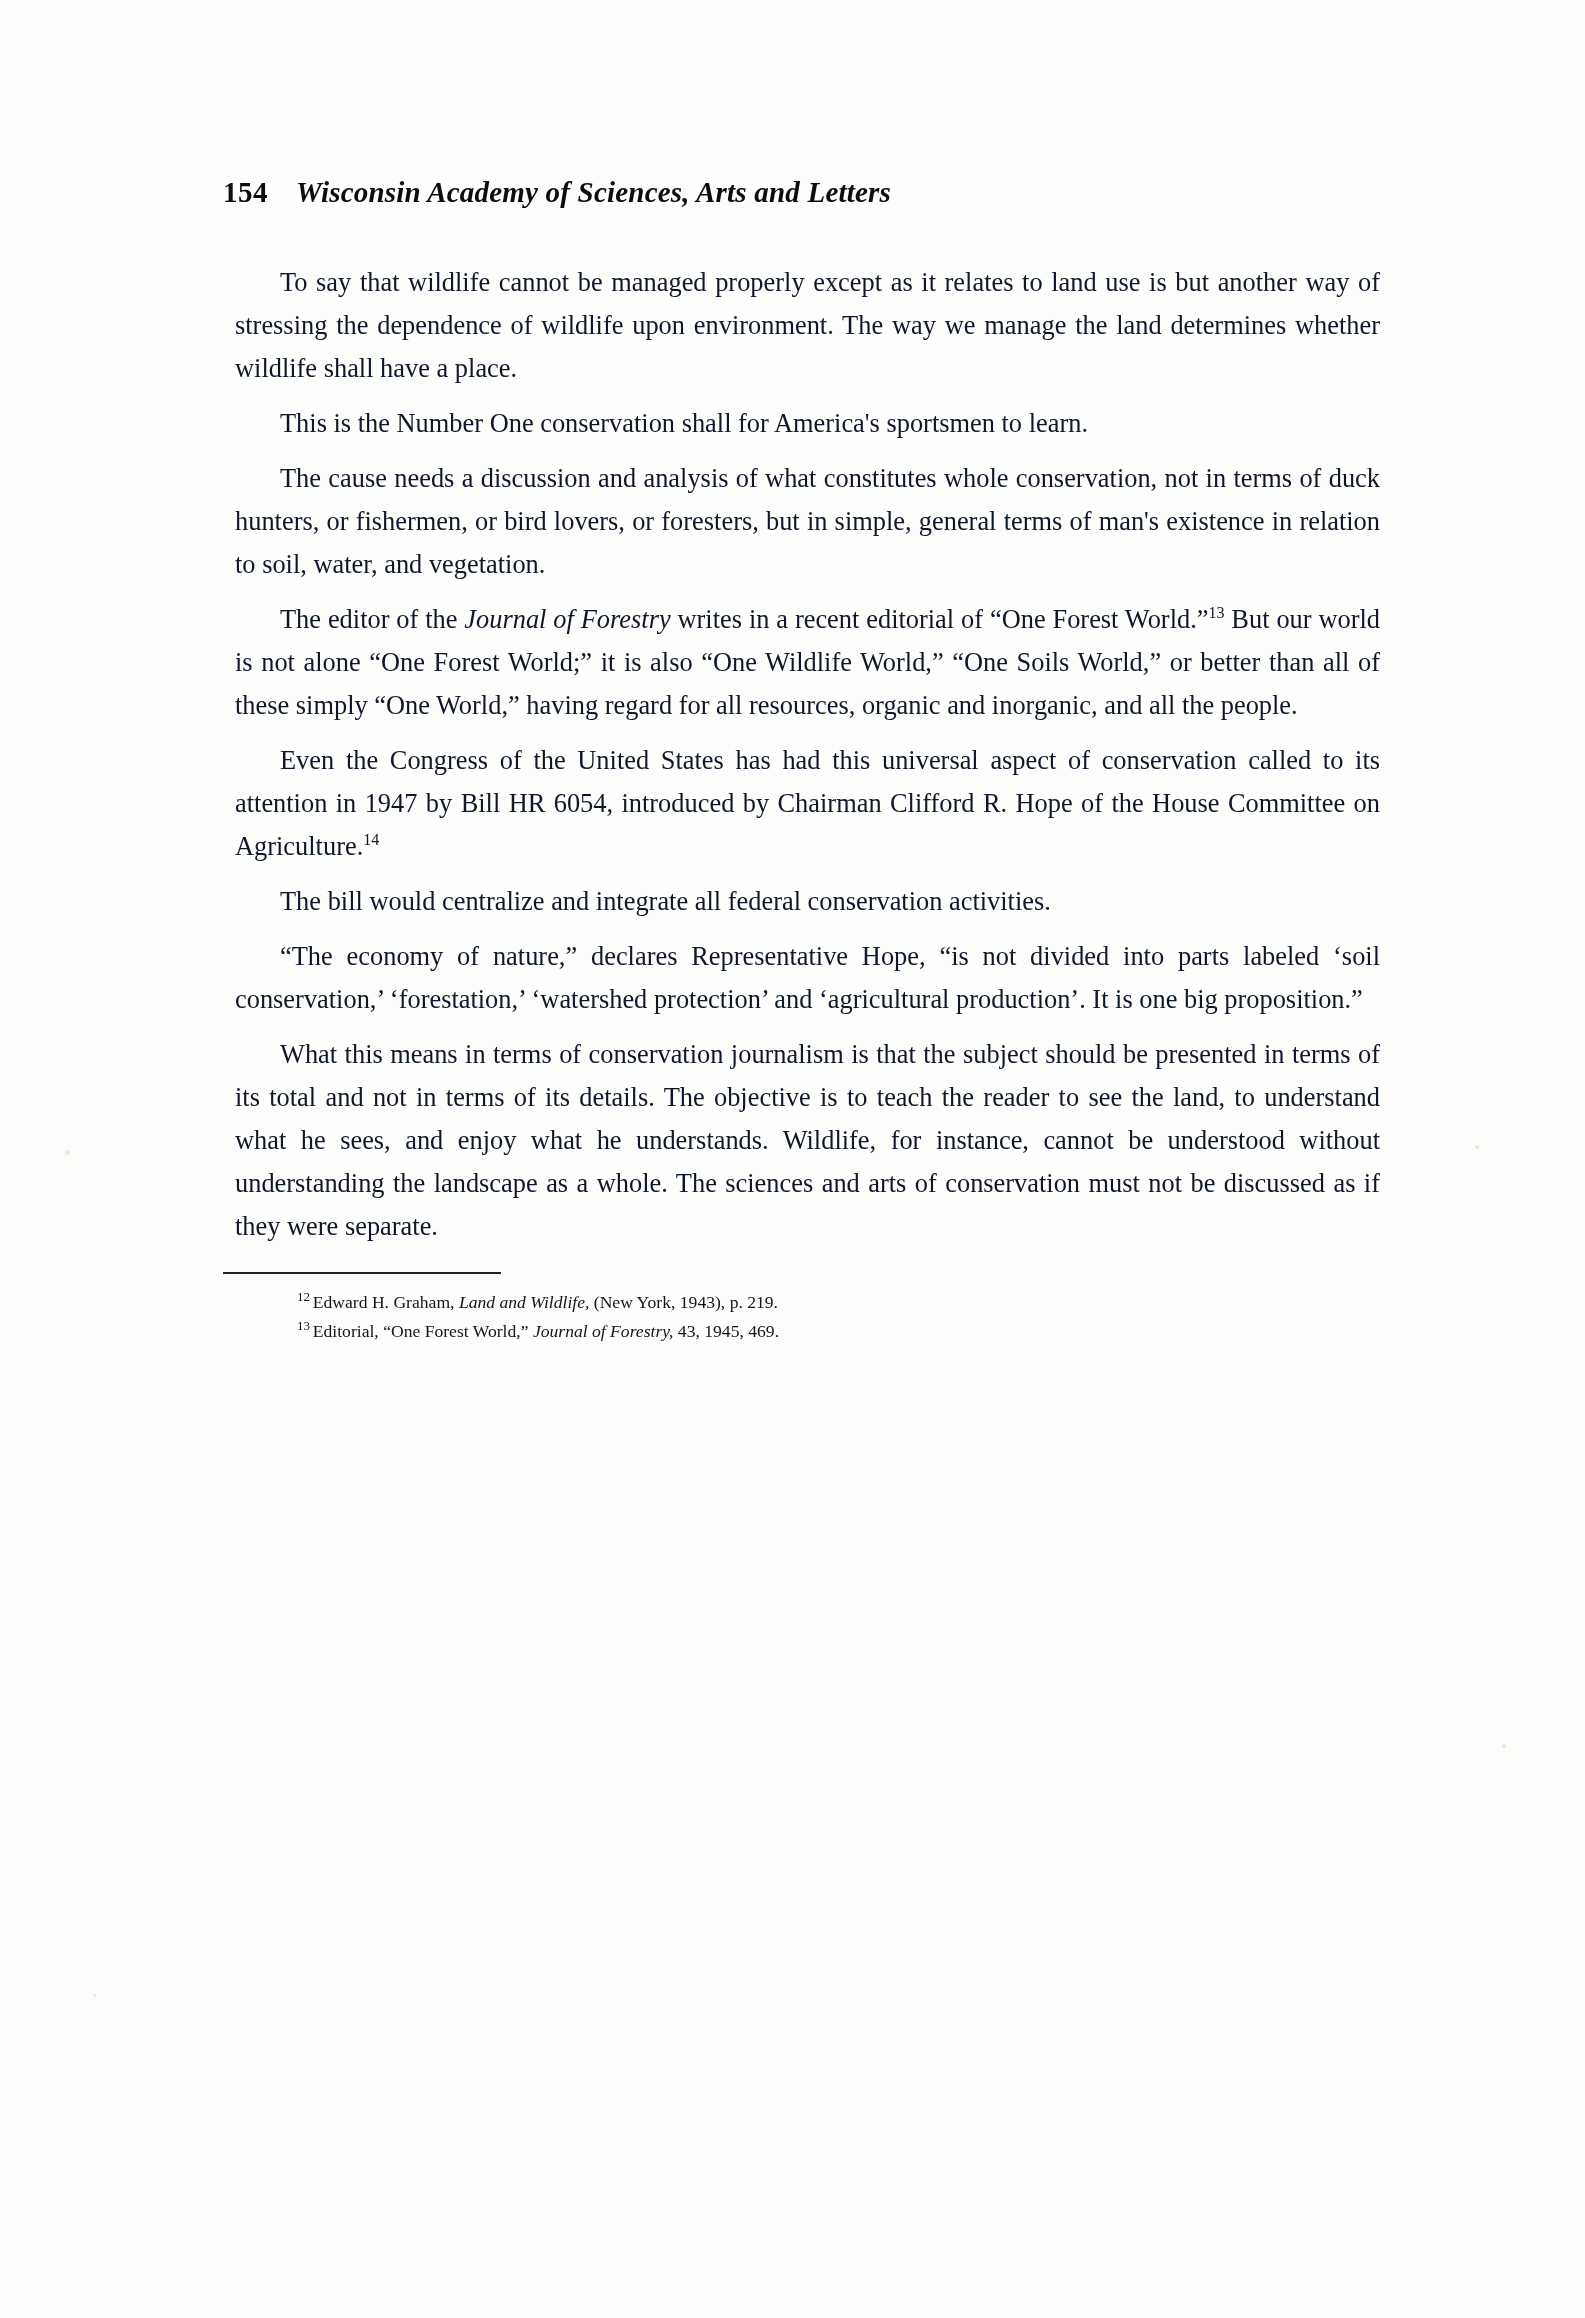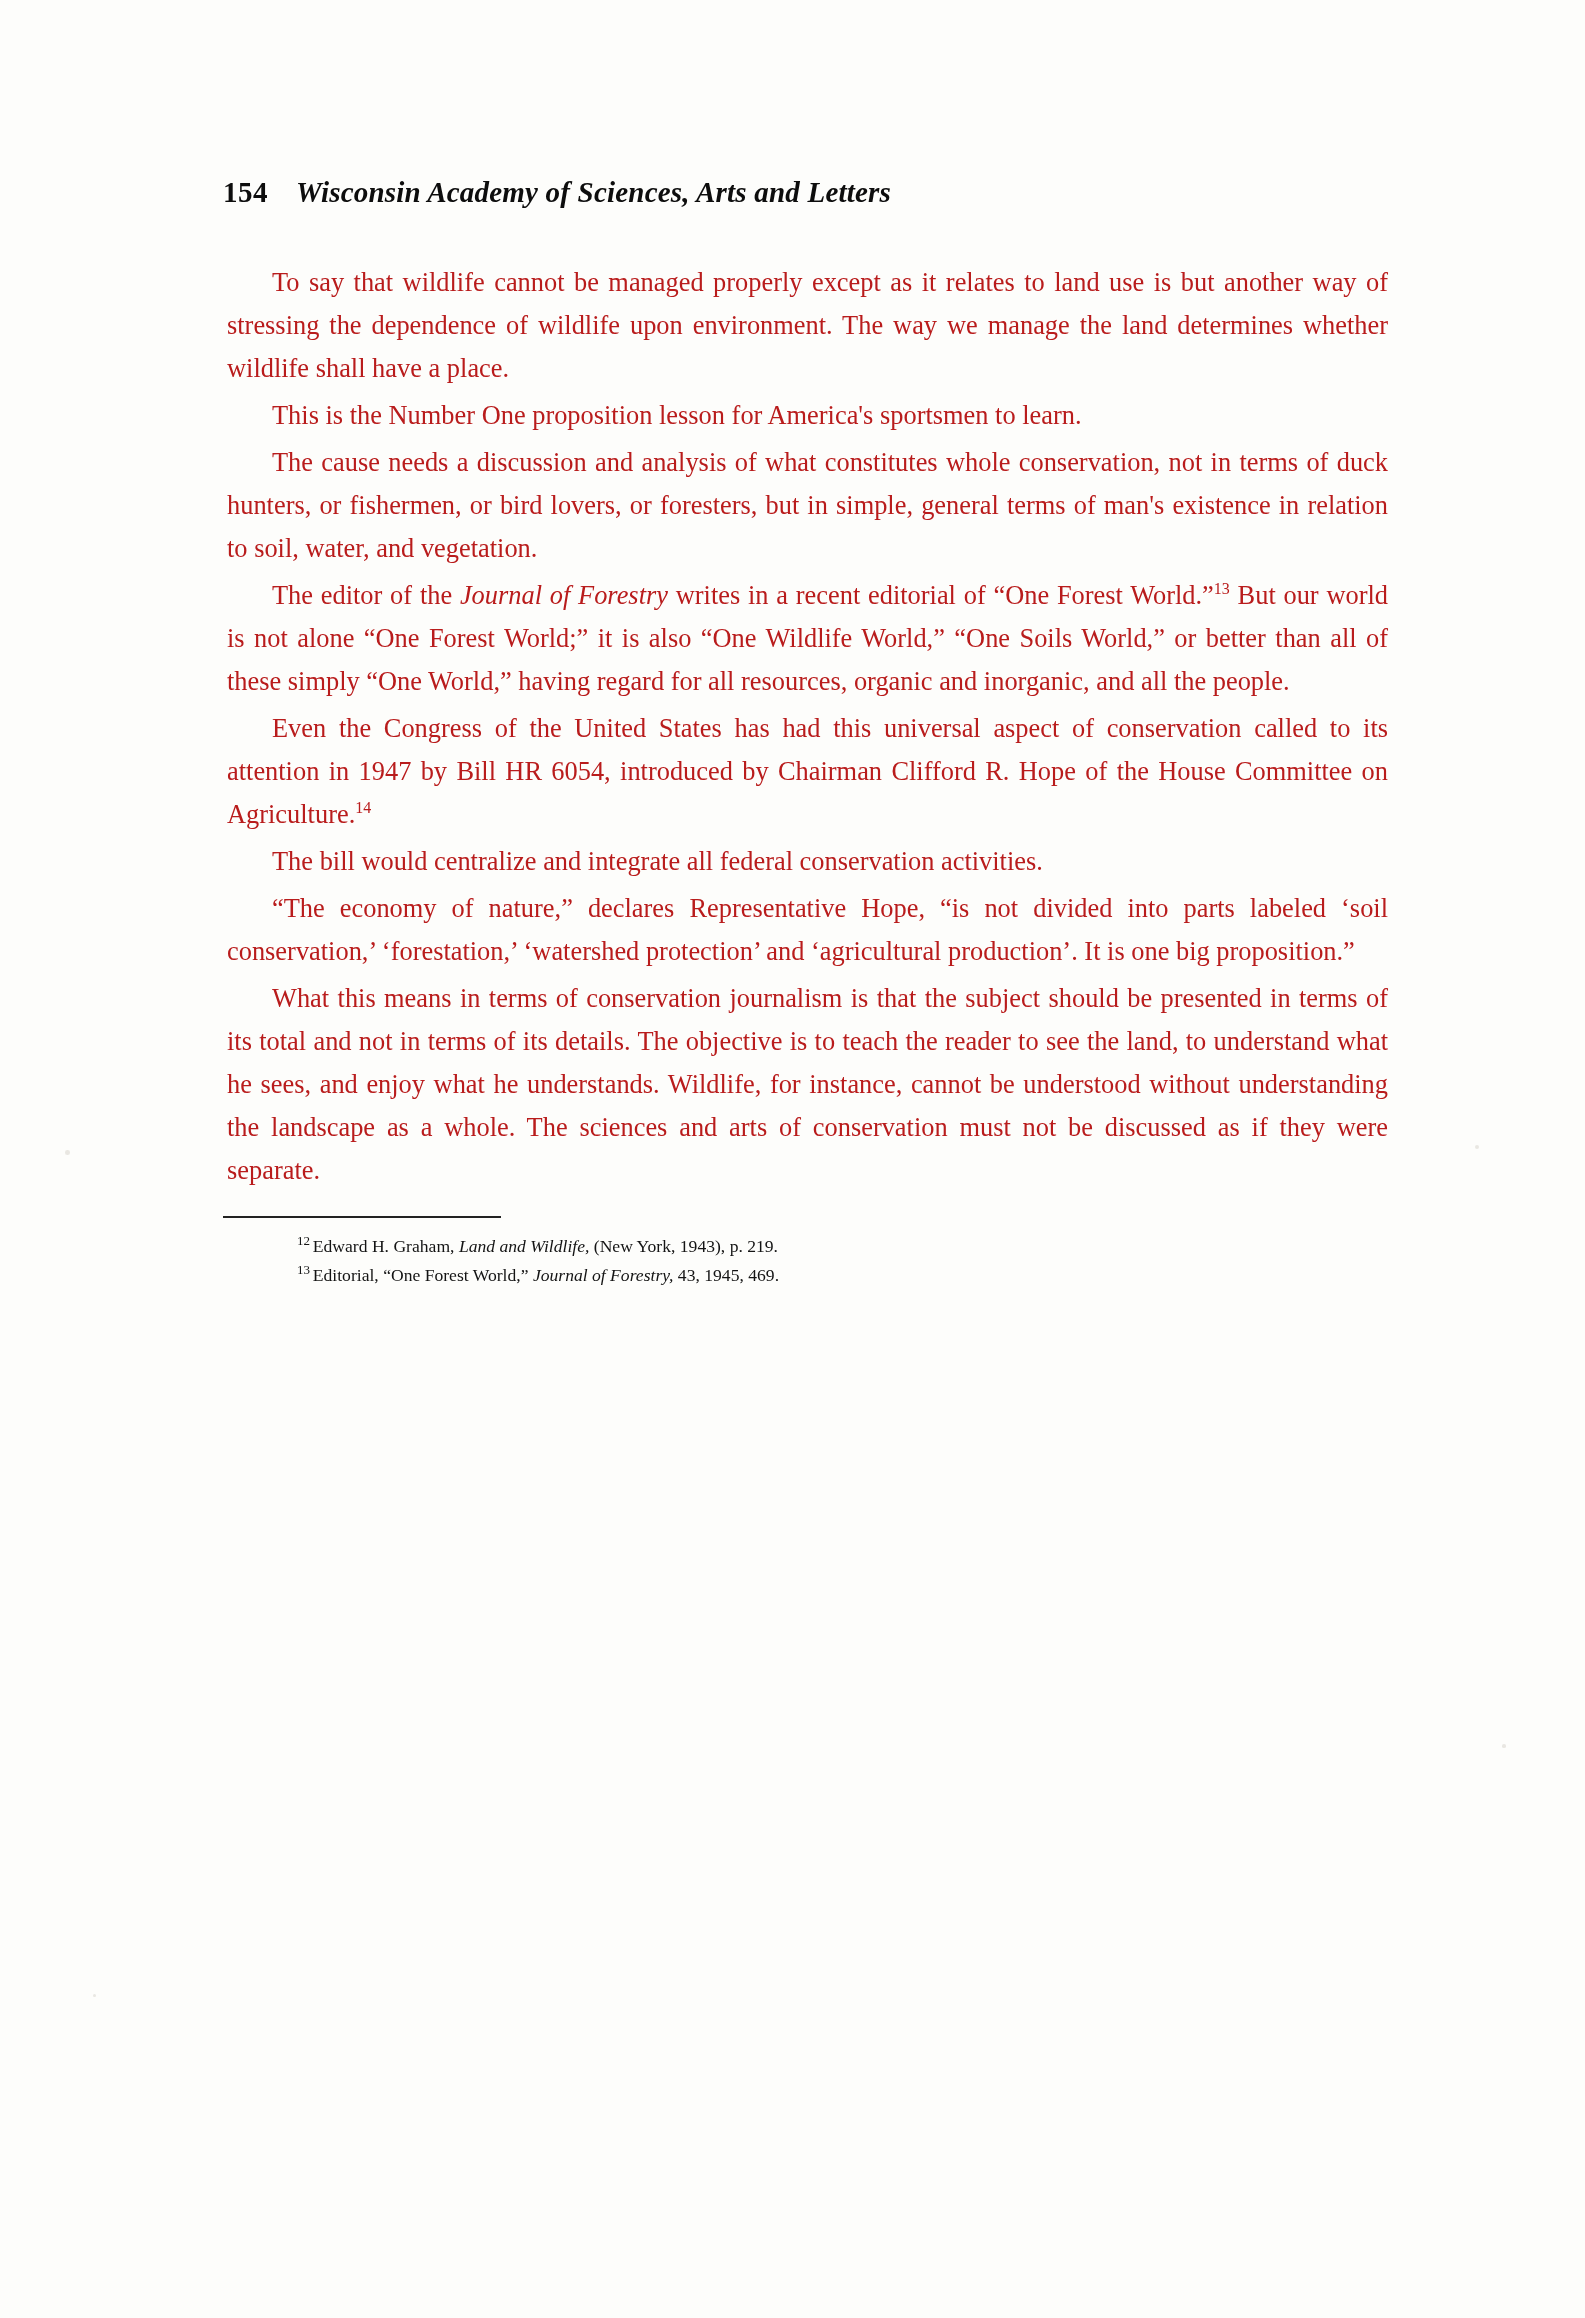--- a/index.html
+++ b/index.html
@@ -45,26 +45,26 @@
   .journal-title {
     font-family: "Liberation Serif", serif;
     font-style: italic;
     font-weight: bold;
     font-size: 29px;
     letter-spacing: 0.2px;
     color: #0d0d0d;
   }
   
   .body-text p {
-    margin: 4px;
+    margin: 12px;
     font-size: 26.4px;
     line-height: 43px;
     text-align: justify;
     text-indent: 45px;
-    color: #b91c1c;
+    color: #0f172a;
     -webkit-font-smoothing: none;
   }
   i, .ital { font-style: italic; }
   sup {
     font-size: 16px;
     vertical-align: super;
     line-height: 0;
   }
   
   .footnote-rule {
@@ -105,21 +105,21 @@
     <div class="running-head">
       <span class="folio">154</span>
       <span class="journal-title">Wisconsin Academy of Sciences, Arts and Letters</span>
     </div>
 
     <div class="body-text">
 
       <p>To say that wildlife cannot be managed properly except as it relates to land use is but another way of stressing the dependence of wildlife upon environment. The way we manage the land determines whether wildlife shall have a place.</p>
 
 
-      <p>This is the Number One proposition lesson for America's sportsmen to learn.</p>
+      <p>This is the Number One conservation shall for America's sportsmen to learn.</p>
 
       <p>The cause needs a discussion and analysis of what constitutes whole conservation, not in terms of duck hunters, or fishermen, or bird lovers, or foresters, but in simple, general terms of man's existence in relation to soil, water, and vegetation.</p>
 
       <p>The editor of the <i>Journal of Forestry</i> writes in a recent editorial of “One Forest World.”<sup>13</sup> But our world is not alone “One Forest World;” it is also “One Wildlife World,” “One Soils World,” or better than all of these simply “One World,” having regard for all resources, organic and inorganic, and all the people.</p>
 
       <p><span>Even the Congress of the United States has had this universal aspect of conservation called to its attention in 1947 by Bill HR 6054, introduced by Chairman Clifford R. Hope of the House Committee on Agriculture.</span><sup>14</sup></p>
 
       <p>The bill would centralize and integrate all federal conservation activities.</p>
 
       <p>“The economy of nature,” declares Representative Hope, “is not divided into parts labeled ‘soil conservation,’ ‘forestation,’ ‘watershed protection’ and ‘agricultural production’. It is one big proposition.”</p>

